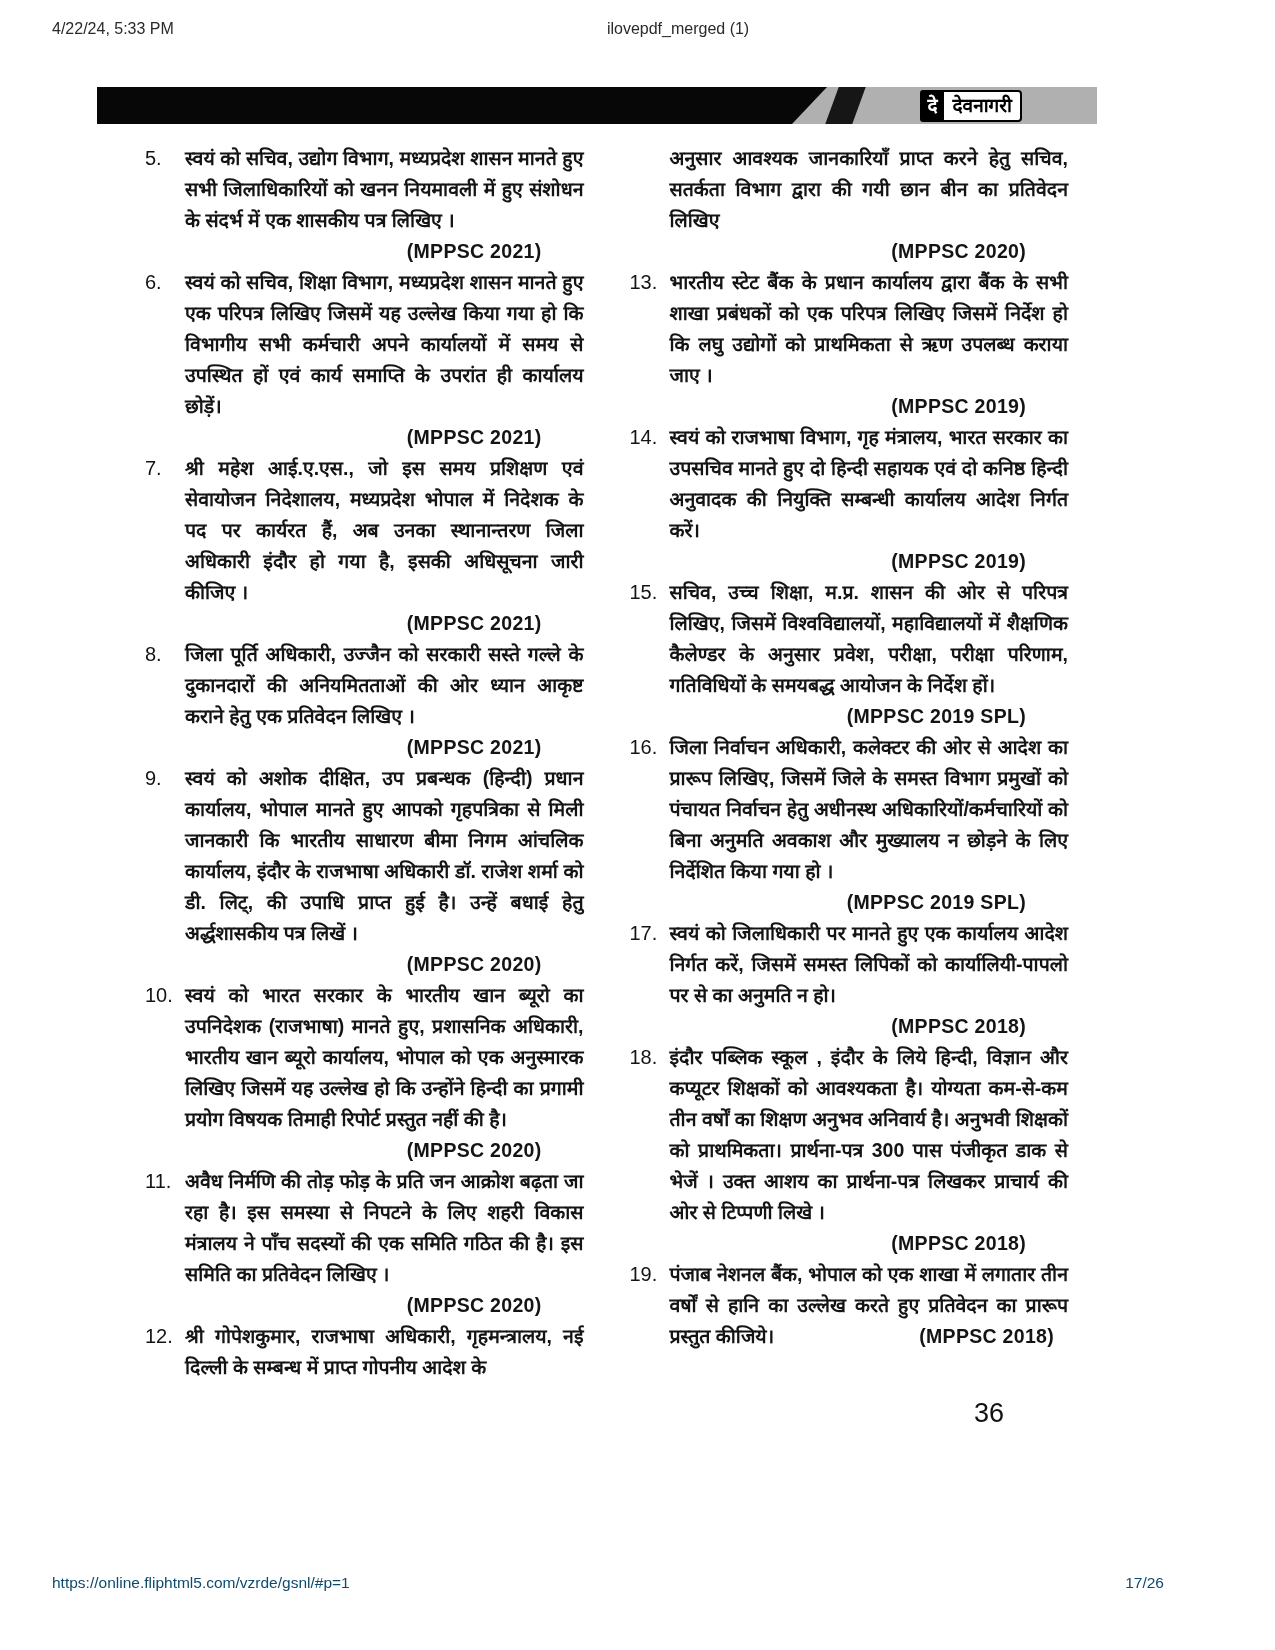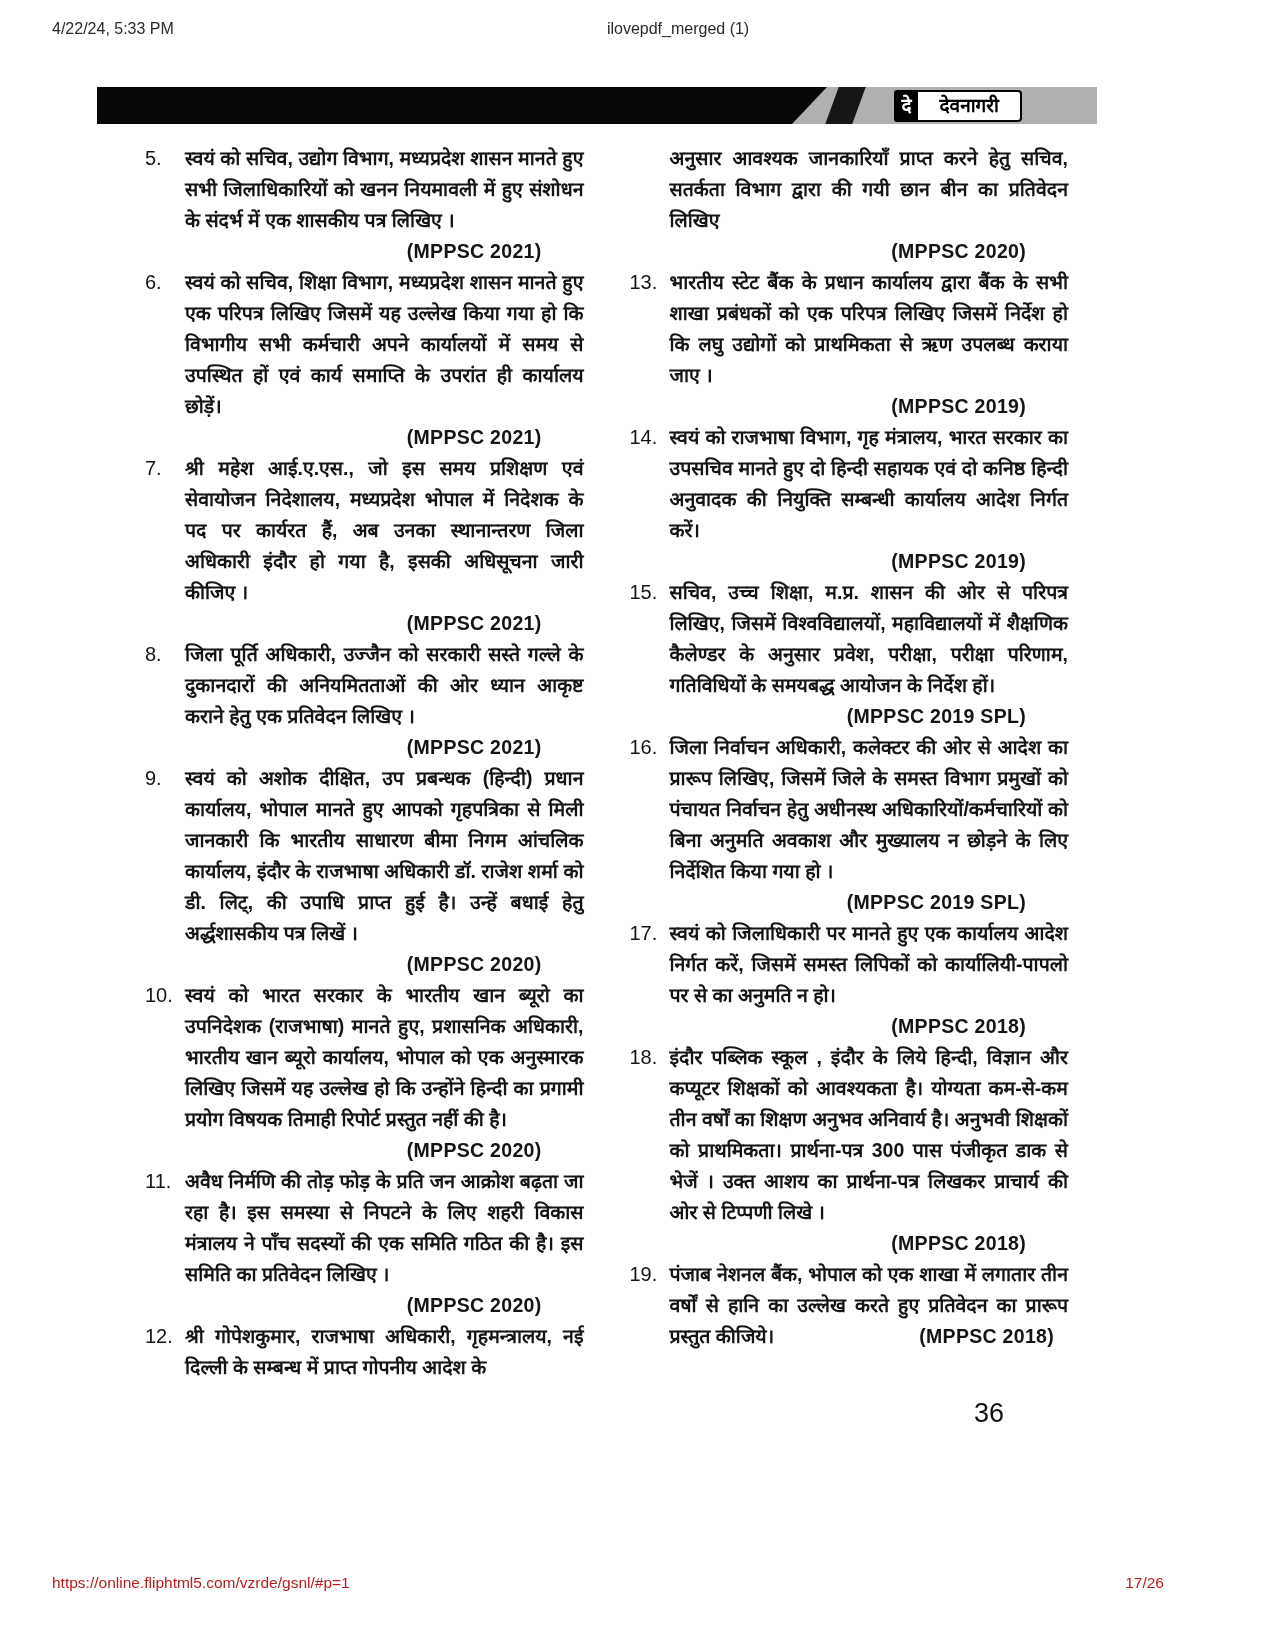--- a/index.html
+++ b/index.html
@@ -9,30 +9,30 @@
     height: 1650px;
     background: #ffffff;
     font-family: "Liberation Sans", "DejaVu Sans", sans-serif;
     color: #141414;
     overflow: hidden;
   }
 
   
   .print-header { position: absolute; top: 20px; left: 52px; right: 52px; font-size: 16px; color: #2a2a2a; }
   .ph-title { position: absolute; left: 54.5%; transform: translateX(-50%); white-space: nowrap; margin-left: 20px; }
-  .print-footer { position: absolute; bottom: 58px; left: 52px; right: 52px; display: flex; justify-content: space-between; font-size: 15.5px; color: #b91c1c; }
+  .print-footer { position: absolute; bottom: 58px; left: 52px; right: 52px; display: flex; justify-content: space-between; font-size: 15.5px; color: #0c4a6e; }
 
   
   .banner { position: absolute; top: 87px; left: 97px; width: 1000px; height: 37px; background: #b0b0b0; }
   .banner-black { position: absolute; inset: 0; background: #070707; clip-path: polygon(0 0, 73% 0, 69.5% 100%, 0 100%); }
   .banner-slash { position: absolute; top: 0; bottom: 0; left: 73.5%; width: 27px; background: #161616; transform: skewX(-20deg); }
   .banner-author { position: absolute; left: 165px; top: 50%; transform: translateY(-50%); color: #ffffff; font-weight: normal; font-size: 21px; letter-spacing: 0.5px; margin-top: 36px; }
   .banner-logo { position: absolute; right: 75px; top: 50%; transform: translateY(-50%); display: flex; align-items: center; }
   .logo-box { background: #000; color: #fff; font-weight: bold; font-size: 19px; line-height: 1; padding: 4px 5px 5px; border: 2px solid #000; border-radius: 3px 0 0 3px; }
-  .logo-text { background: #fff; color: #000; font-weight: bold; font-size: 19px; line-height: 1; padding: 4px 21px 5px; border: 2px solid #000; border-left: none; border-radius: 0 4px 4px 0; }
+  .logo-text { background: #fff; color: #000; font-weight: bold; font-size: 19px; line-height: 1; padding: 4px 8px 5px; border: 2px solid #000; border-left: none; border-radius: 0 4px 4px 0; }
 
   
   .content { position: absolute; top: 143px; left: 145px; right: 148px; display: flex; gap: 46px; }
   .col { flex: 1 1 0; min-width: 0; }
   .q { display: flex; }
   .q-num { width: 40px; flex-shrink: 0; font-size: 20px; line-height: 31px; font-weight: 500; }
   .q-body { flex: 1; min-width: 0; }
   .q-text { margin: 0; font-size: 19.5px; line-height: 31px; text-align: justify; font-weight: 700; }
   .q-attr { text-align: right; padding-right: 42px; font-size: 19.5px; line-height: 31px; font-weight: 600; letter-spacing: 0.3px; }
   .q-attr.inline { margin-top: -31px; padding-right: 14px; }

